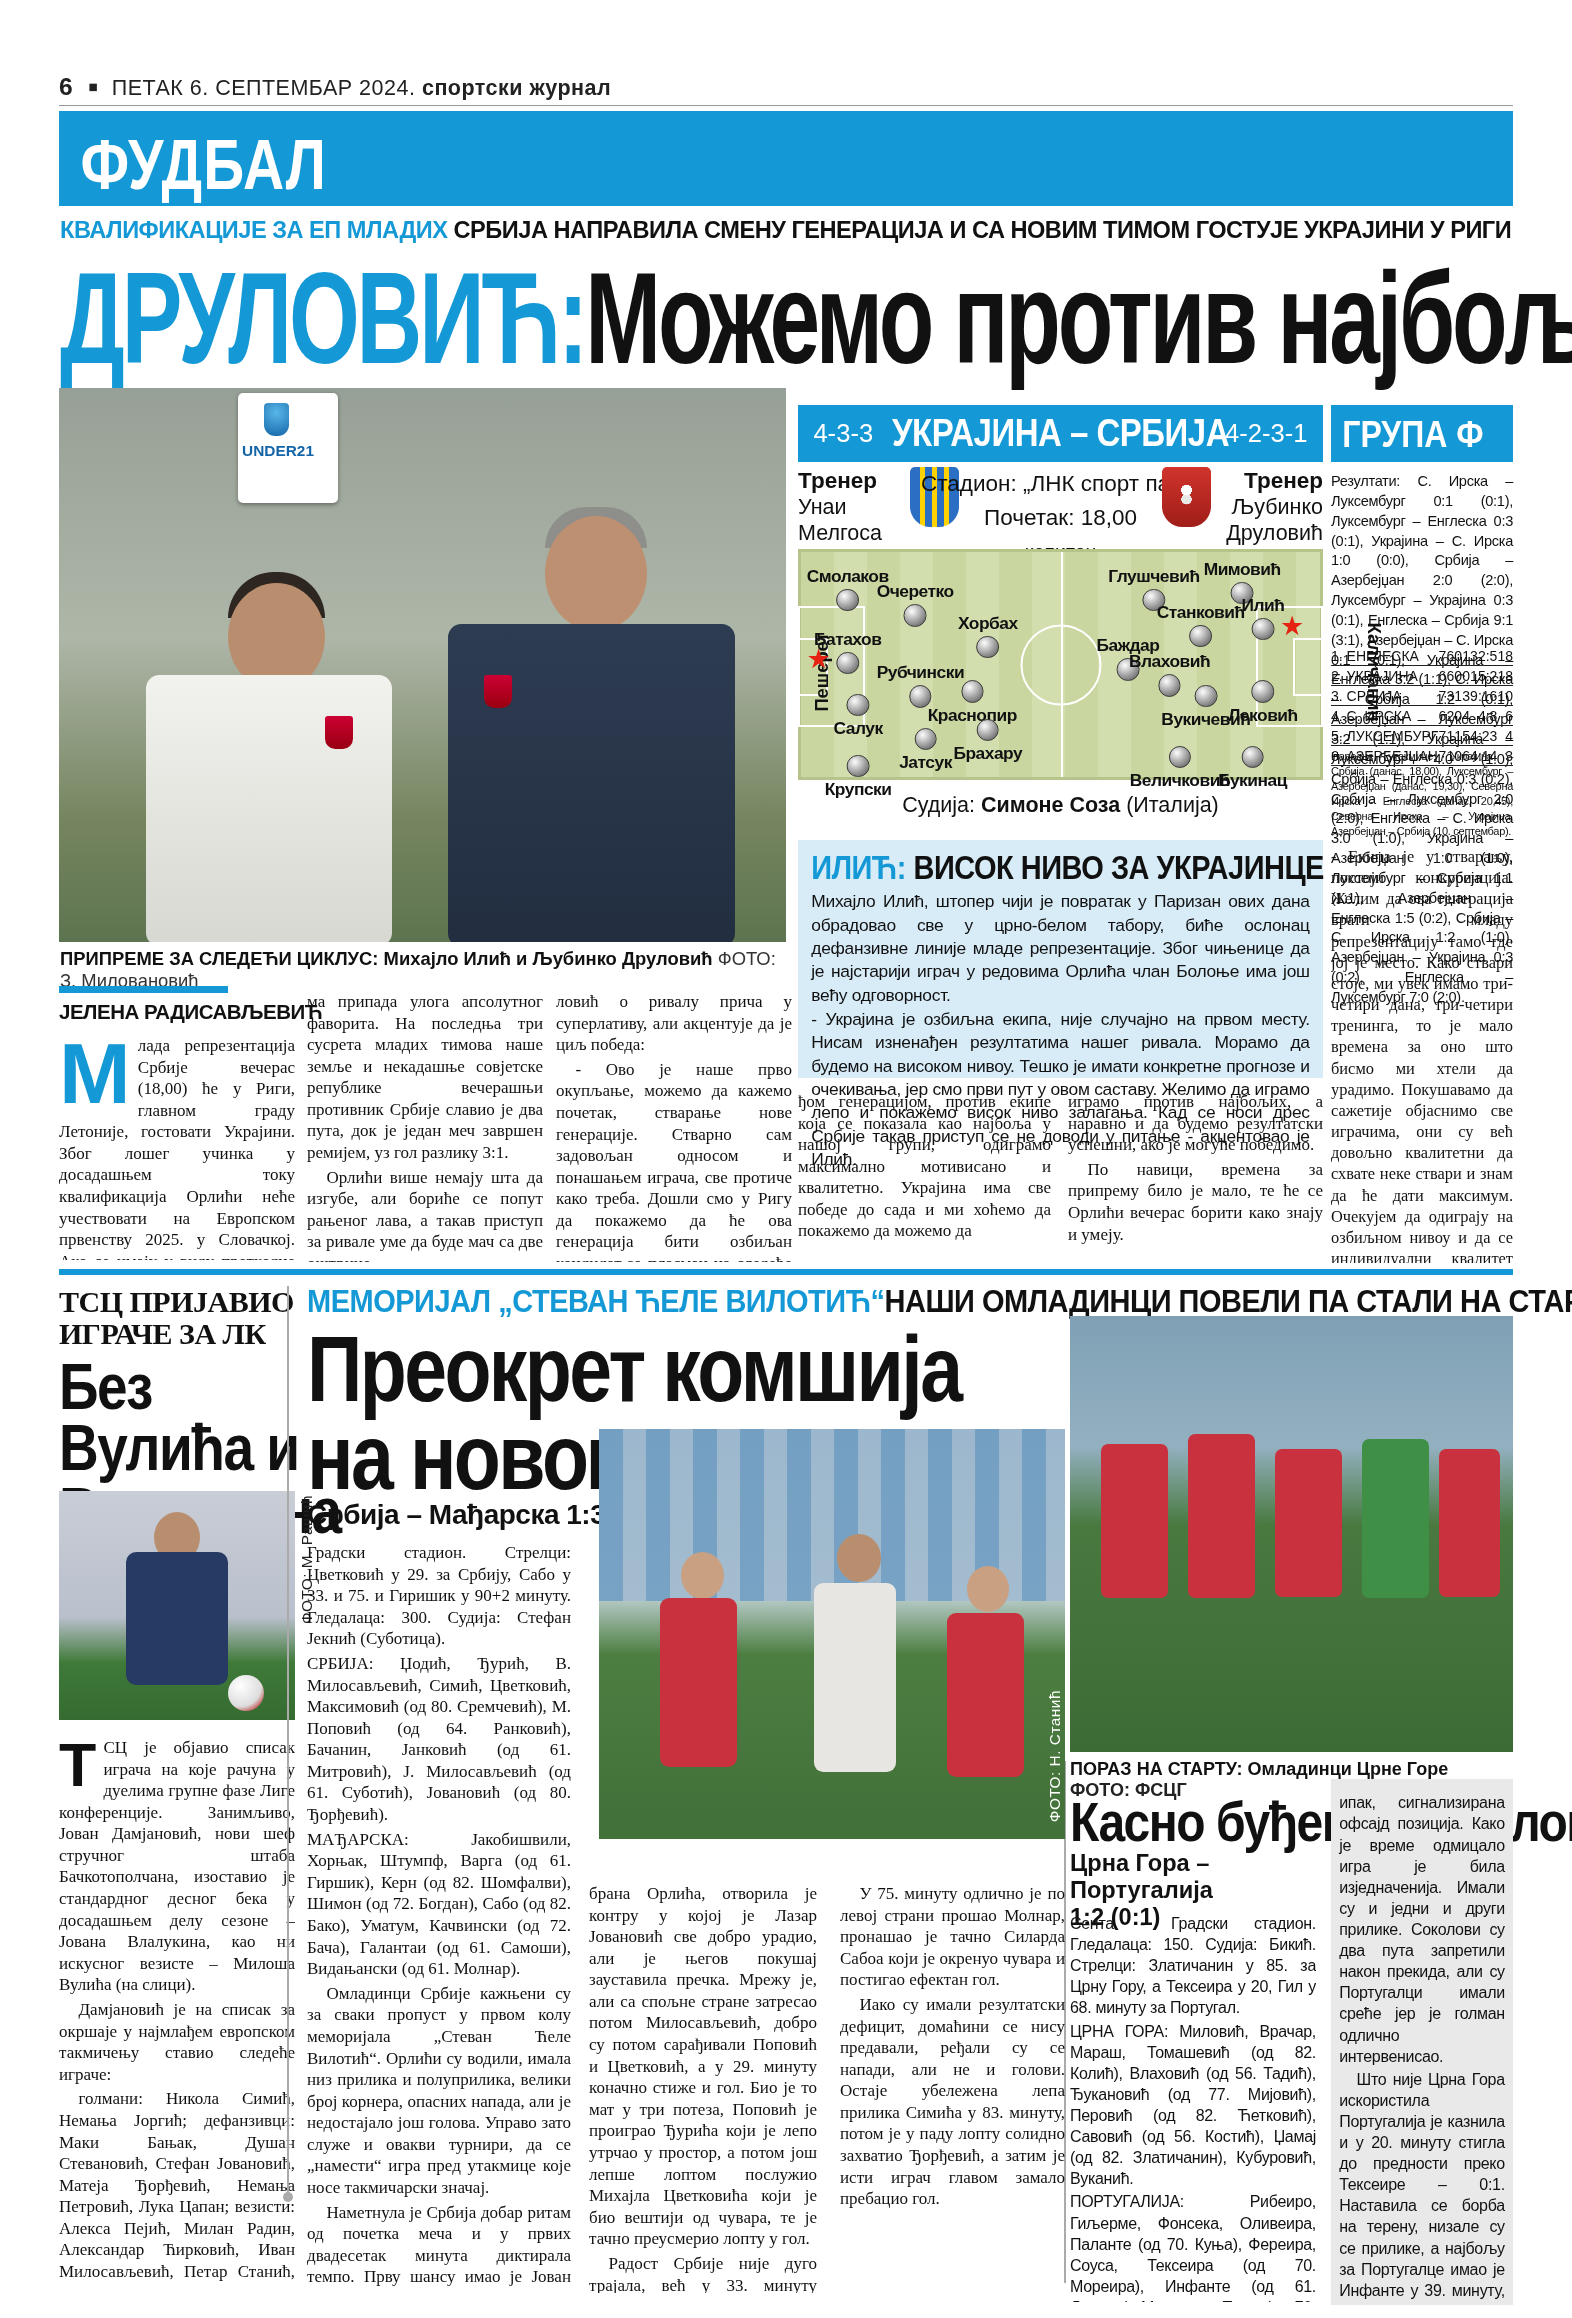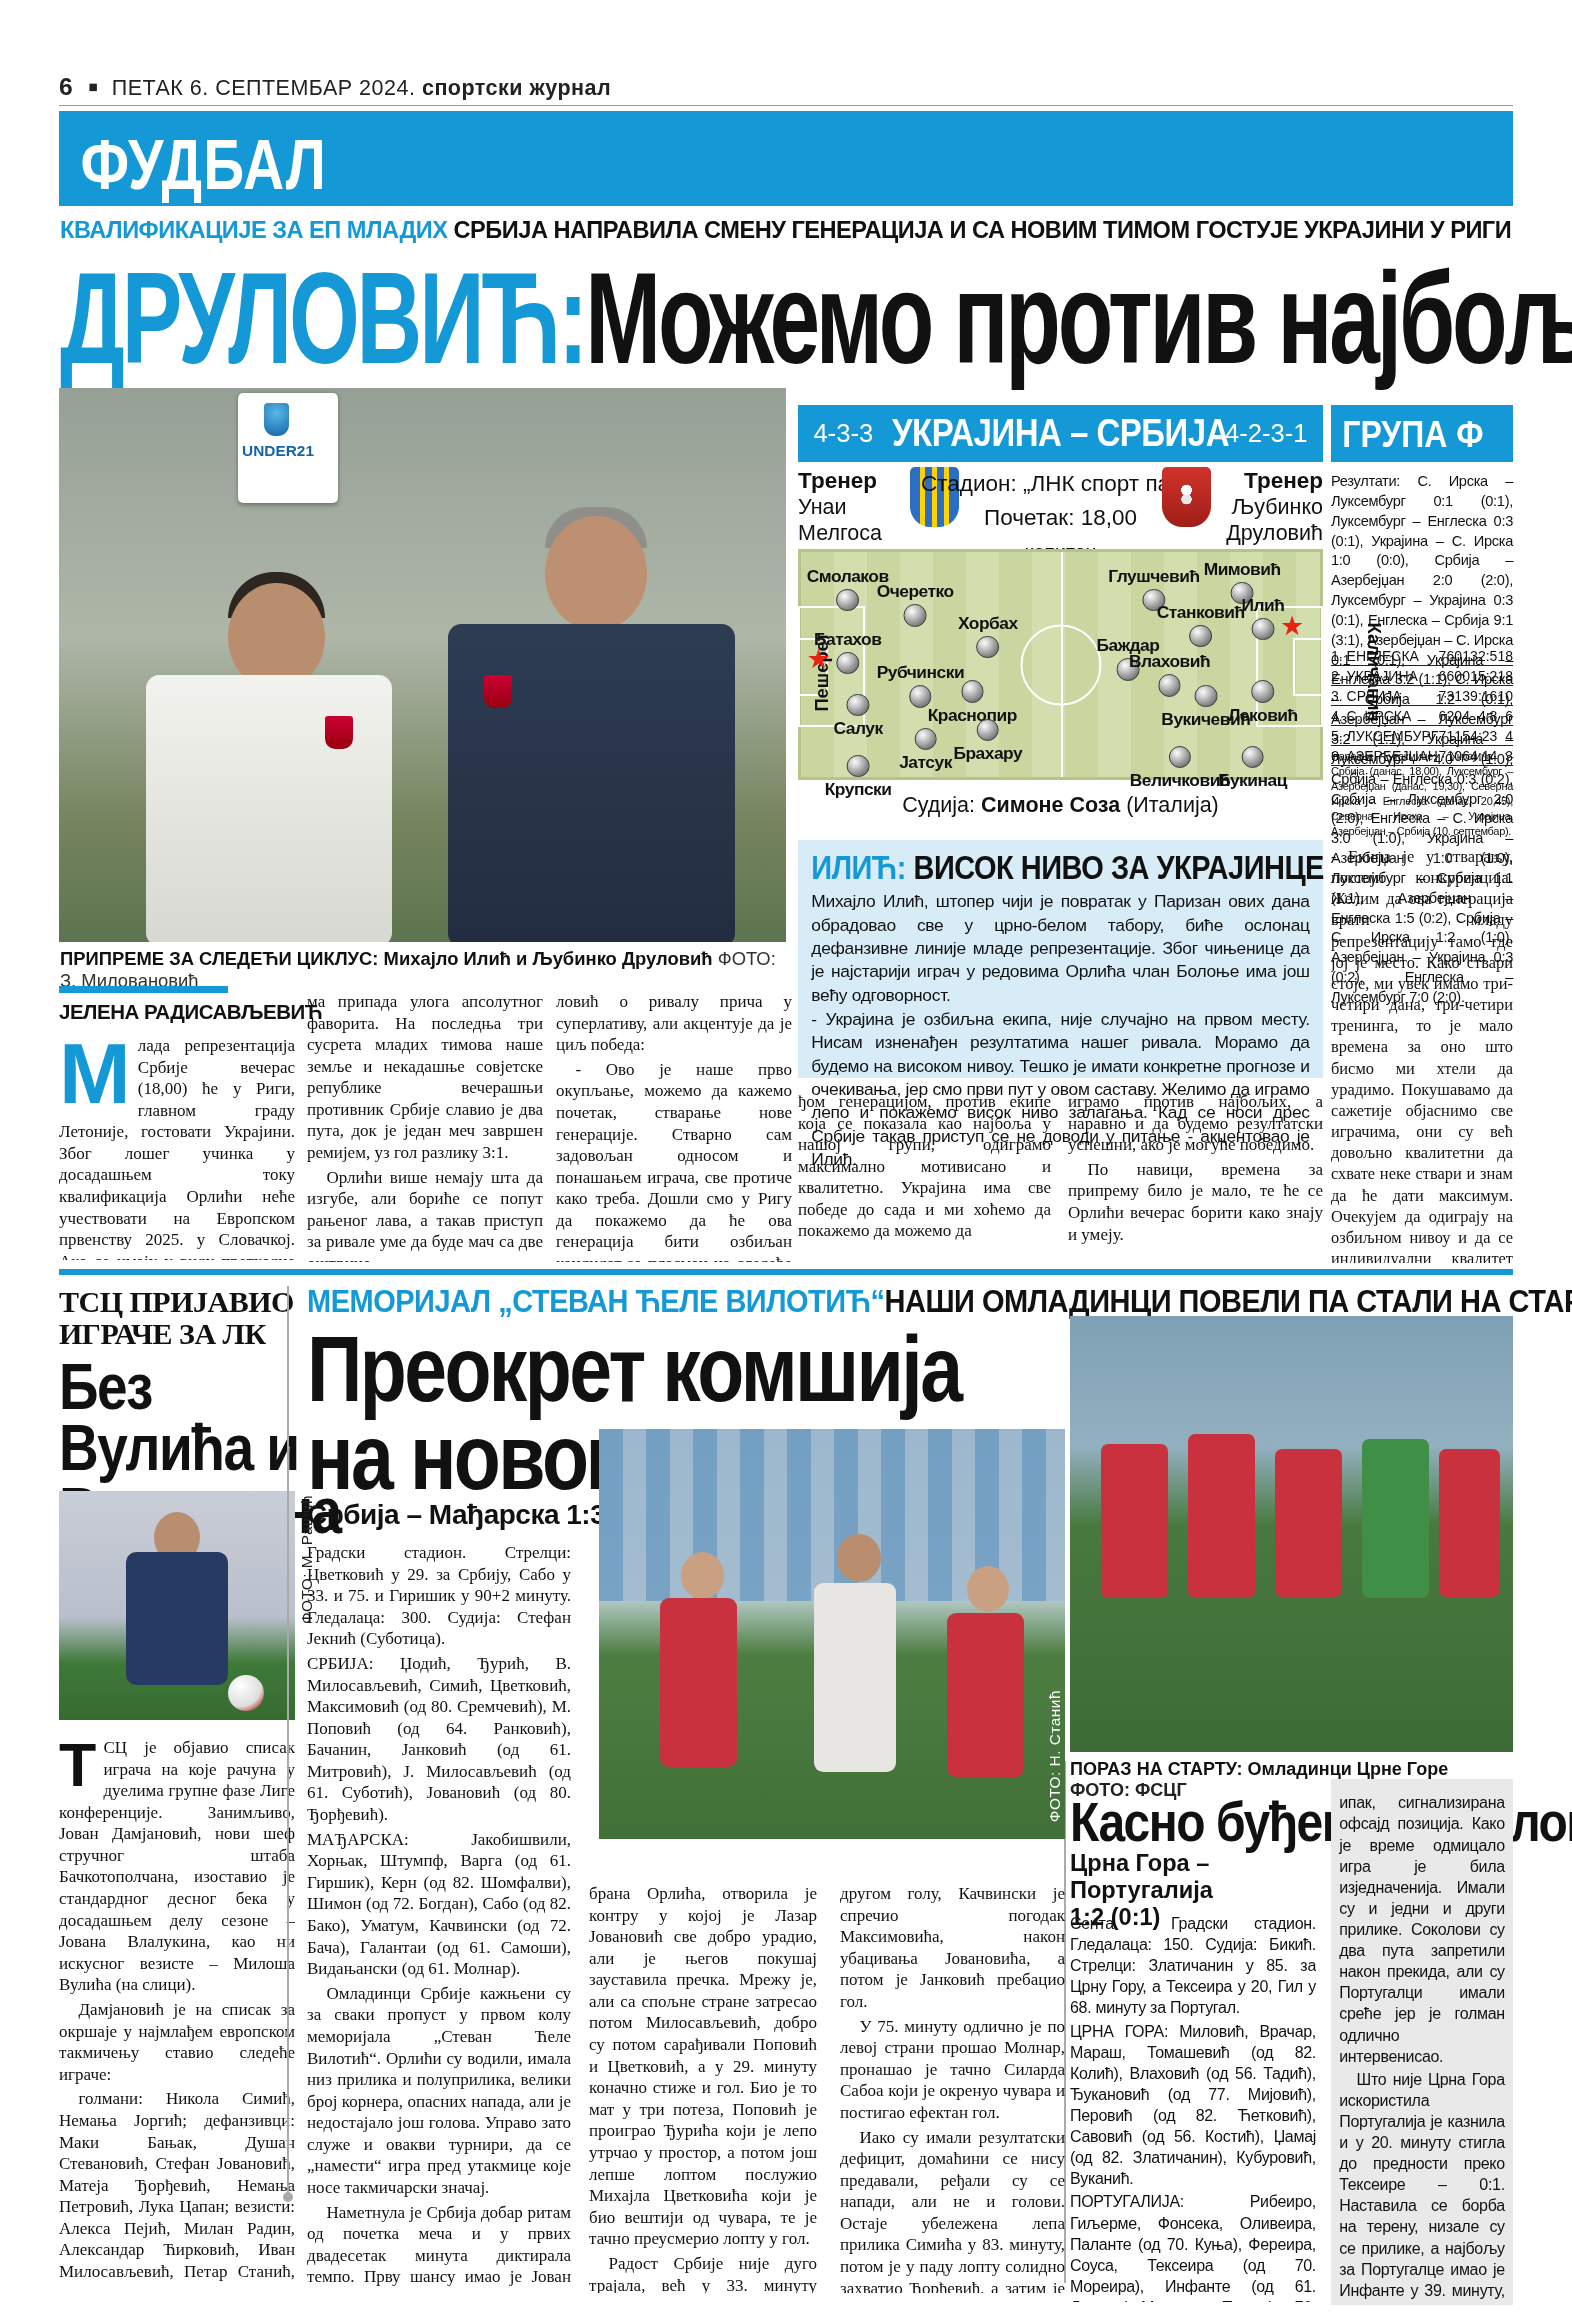--- a/index.html
+++ b/index.html
@@ -521,21 +521,20 @@
     <div class="mem-p mp2"></div>
     <div class="mem-p mp3h"></div>
     <div class="mem-p mp3"></div>
   </figure>
   <div class="abs rot-credit mem-credit">ФОТО: Н. Станић</div>
   <div class="abs acol serif just mem-c2">
     <p class="noind">брана Орлића, отворила је контру у којој је Лазар Јовановић све добро урадио, али је његов покушај зауставила пречка. Мрежу је, али са спољне стране затресао потом Милосављевић, добро су потом сарађивали Поповић и Цветковић, а у 29. минуту коначно стиже и гол. Био је то мат у три потеза, Поповић је проиграо Ђурића који је лепо утрчао у простор, а потом још лепше лоптом послужио Михајла Цветковића који је био вештији од чувара, те је тачно преусмерио лопту у гол.</p>
     <p>Радост Србије није дуго трајала, већ у 33. минуту Мађарска је стигла до изједначења. Силард Сабо је добио нешто више простора по левој страни, успео је да пронађе пут до повољне позиције, те да савлада Џодића. До краја полувремена је домаће селекције била ближа</p>
   </div>
   <div class="abs acol serif just mem-c3">
-    <p class="noind">другом голу, Качвински је спречио погодак Максимовића, након убацивања Јовановића, а потом је Јанковић пребацио гол.</p>
     <p>У 75. минуту одлично је по левој страни прошао Молнар, пронашао је тачно Силарда Сабоа који је окренуо чувара и постигао ефектан гол.</p>
     <p>Иако су имали резултатски дефицит, домаћини се нису предавали, ређали су се напади, али не и голови. Остаје убележена лепа прилика Симића у 83. минуту, потом је у паду лопту солидно захватио Ђорђевић, а затим је исти играч главом замало пребацио гол.</p>
 
   </div>
 
   <figure class="abs sok-photo" style="margin:0">
     <div class="sok-p" style="left:31px;top:128px;width:67px;height:154px;background:#c8313d;"></div>
     <div class="sok-p" style="left:118px;top:118px;width:67px;height:164px;background:#c8313d;"></div>
     <div class="sok-p" style="left:205px;top:133px;width:67px;height:148px;background:#c8313d;"></div>
     <div class="sok-p" style="left:292px;top:123px;width:67px;height:159px;background:#3f8f46;"></div>

